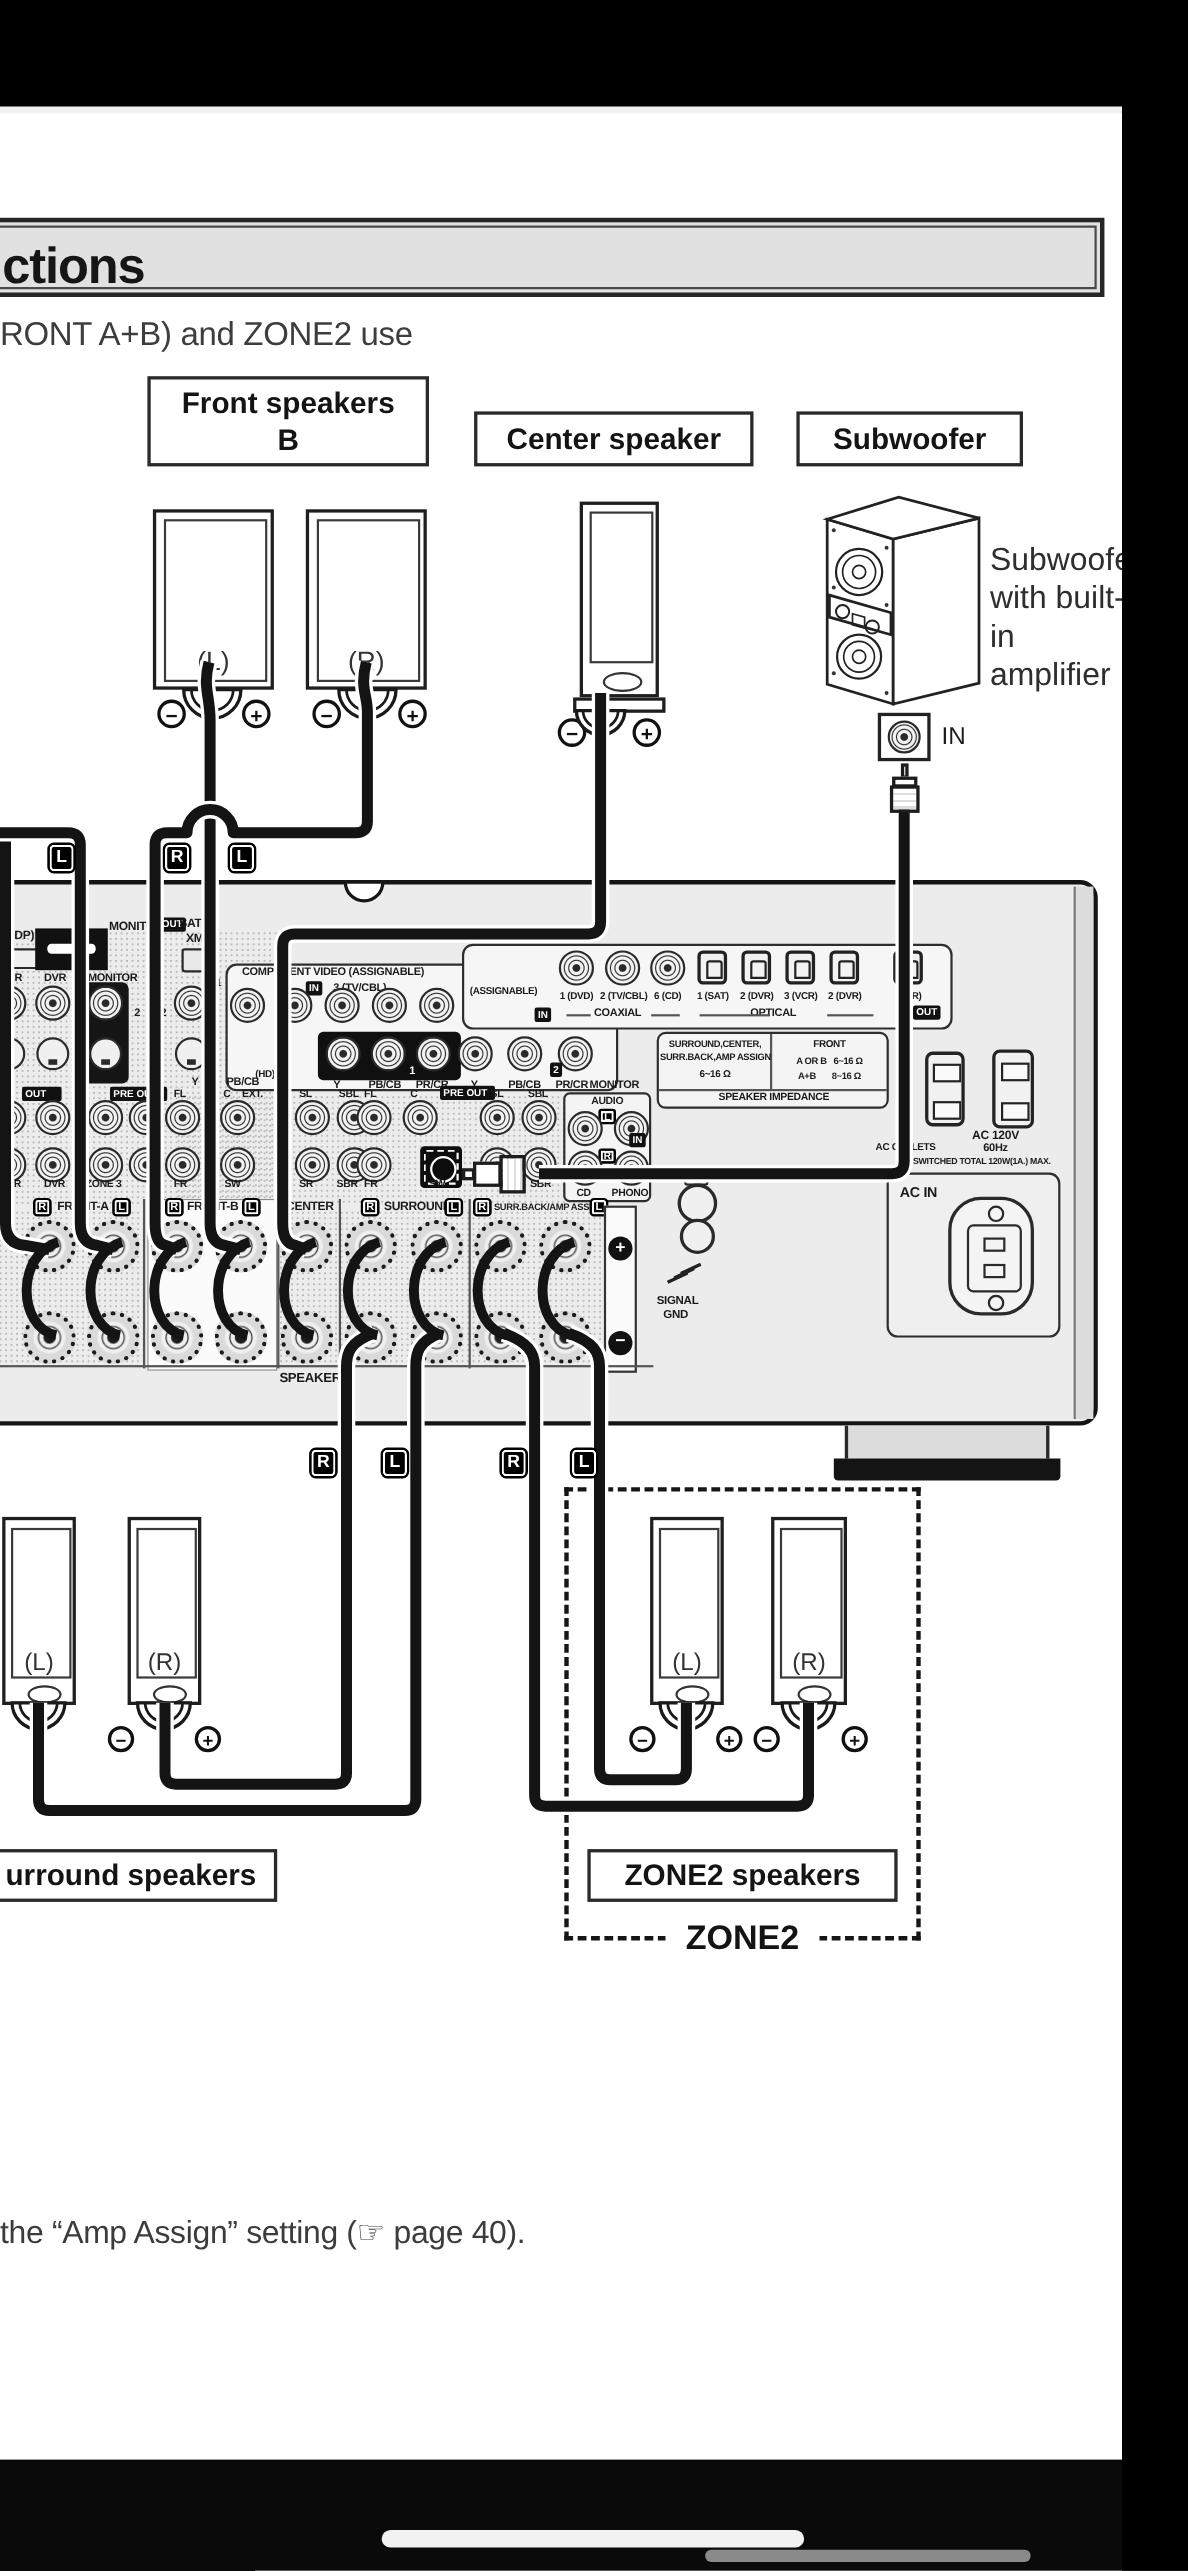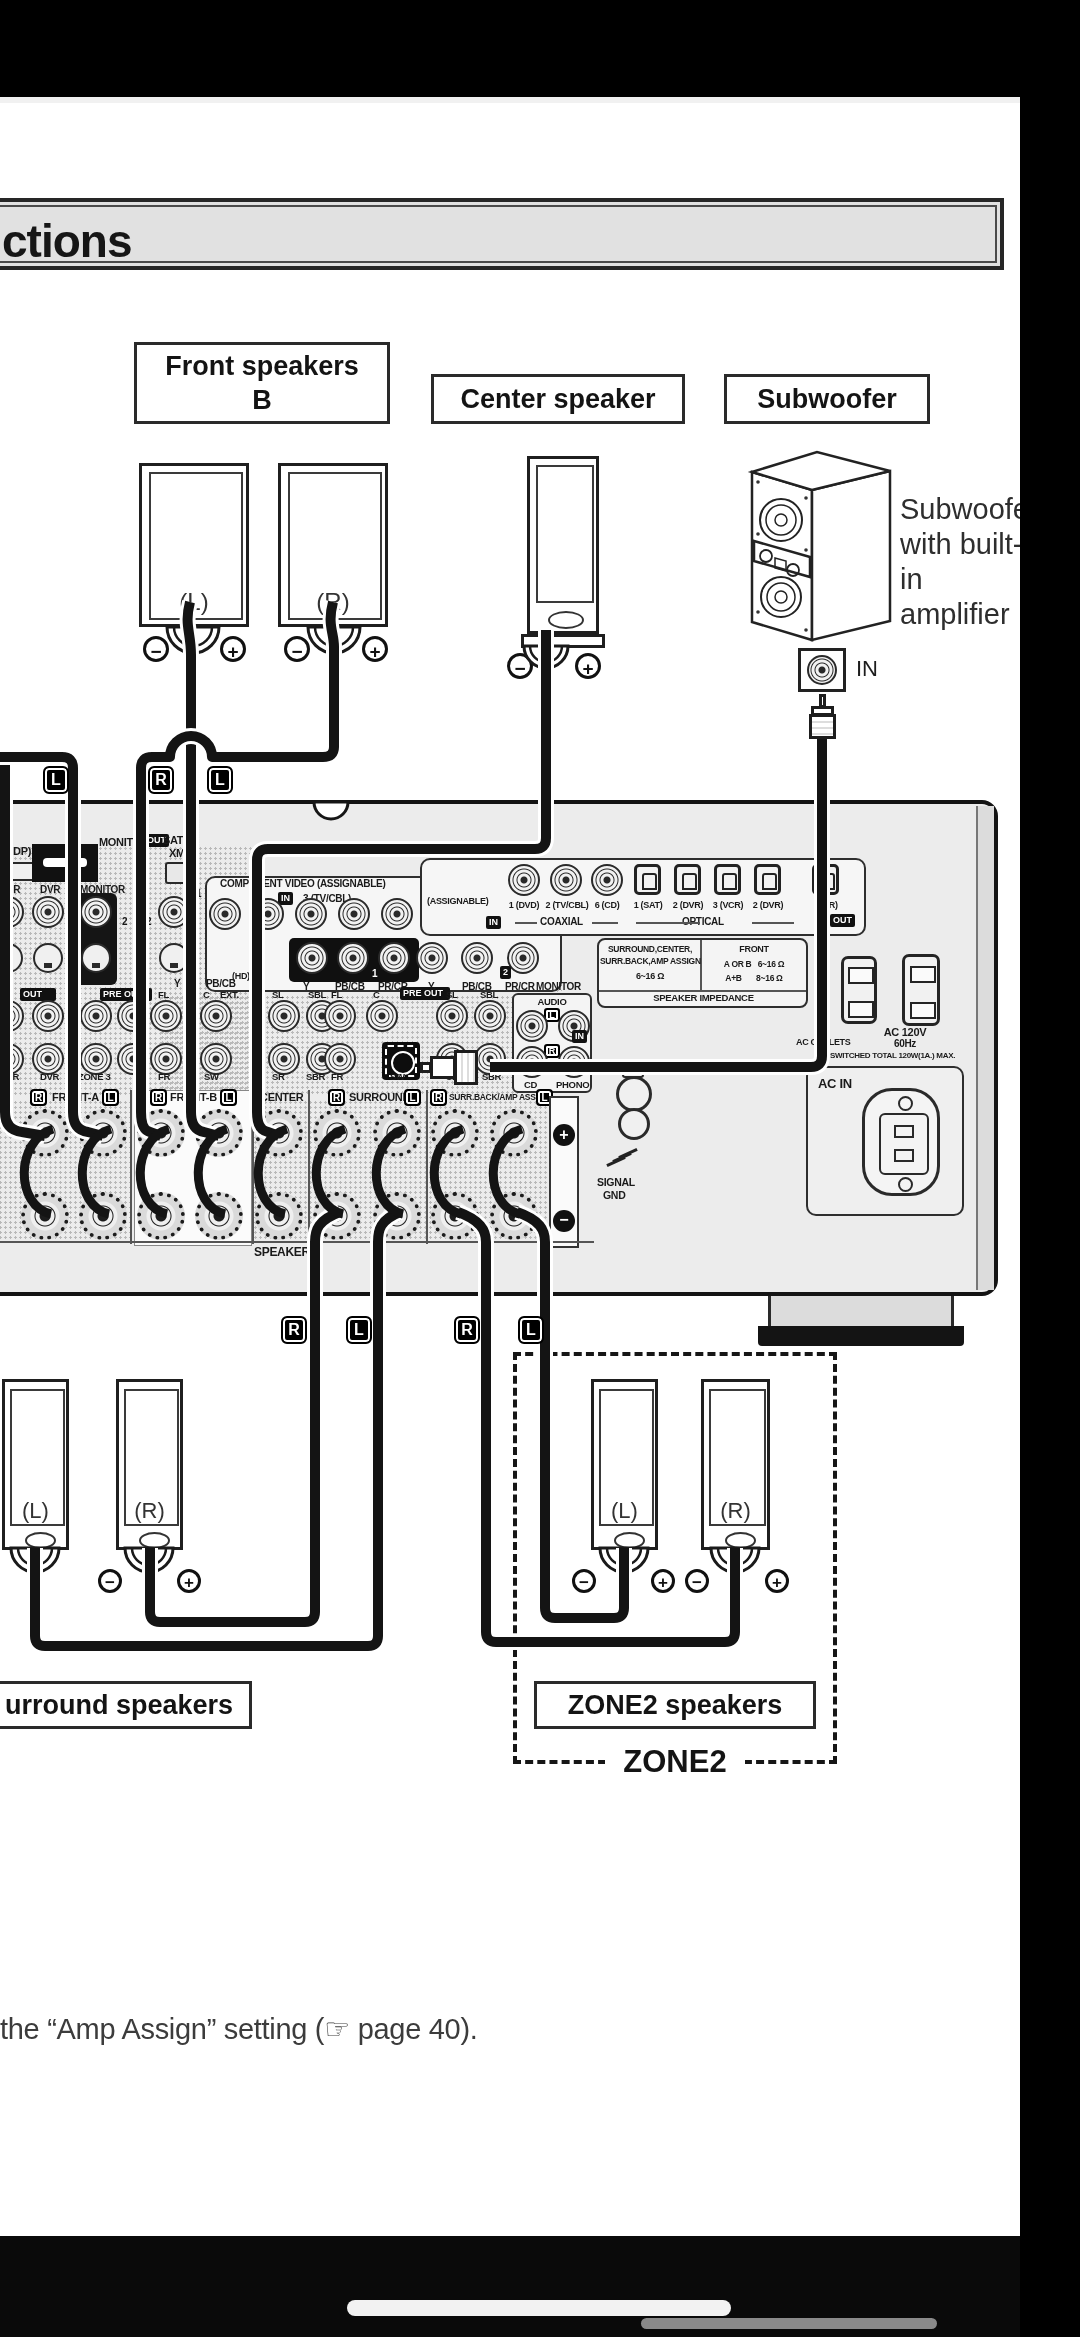--- a/index.html
+++ b/index.html
@@ -69,20 +69,21 @@
 </head>
 <body>
 
 <div class="screen">
 
   <div class="abs statusbar"></div>
   <div class="abs substrip"></div>
 
   <div class="abs hdr"></div>
   <div class="abs hdr-title">ctions</div>
+  <div class="abs intro">RONT A+B) and ZONE2 use</div>
 
   <div class="abs lblbox" style="left:431px;top:374px;width:254px;height:50px;">
     <span>Center speaker</span>
   </div>
   <div class="abs lblbox" style="left:134px;top:342px;width:256px;height:82px;">
     <span><span>Front speakers</span><br>
     <span>B</span></span>
   </div>
   <div class="abs lblbox" style="left:724px;top:374px;width:206px;height:50px;">
     <span>Subwoofer</span>

